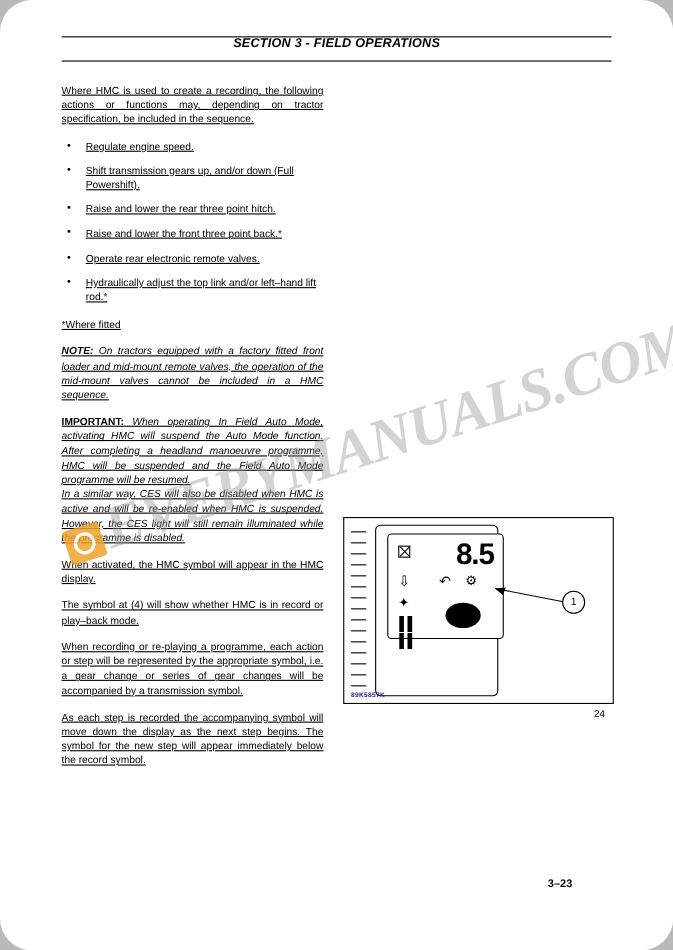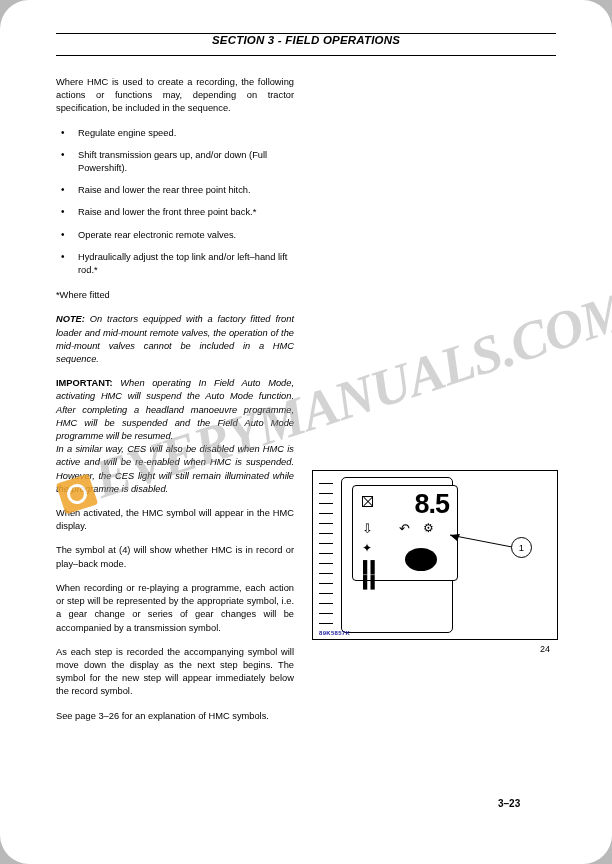--- a/index.html
+++ b/index.html
@@ -48,20 +48,21 @@
   }
 
   
   .col {
     position: absolute;
     left: 56px;
     top: 76px;
     width: 238px;
     font-size: 9.3px;
     line-height: 13.2px;
+    text-decoration: underline;
   }
   .col p {
     margin: 0 0 11px 0;
     text-align: justify;
   }
   .col p.tight {
     margin-bottom: 0;
   }
   .bullets {
     margin: 2px 0 12px 0;
@@ -313,21 +314,20 @@
     <p class="important">In a similar way, CES will also be disabled when HMC is active and will be re-enabled when HMC is suspended. However, the CES light will still remain illuminated while the programme is disabled.</p>
 
     <p>When activated, the HMC symbol will appear in the HMC display.</p>
 
     <p>The symbol at (4) will show whether HMC is in record or play–back mode.</p>
 
     <p>When recording or re-playing a programme, each action or step will be represented by the appropriate symbol, i.e. a gear change or series of gear changes will be accompanied by a transmission symbol.</p>
 
     <p>As each step is recorded the accompanying symbol will move down the display as the next step begins. The symbol for the new step will appear immediately below the record symbol.</p>
 
-    <p>See page 3–26 for an explanation of HMC symbols.</p>
   </div>
 
   <div class="watermark">
     <div class="wm-badge"></div>
     <div class="wm-text">EVERYMANUALS.COM</div>
   </div>
 
   <div class="figure">
     <div class="fig-ribs">
       <i style="top:6px"></i>

